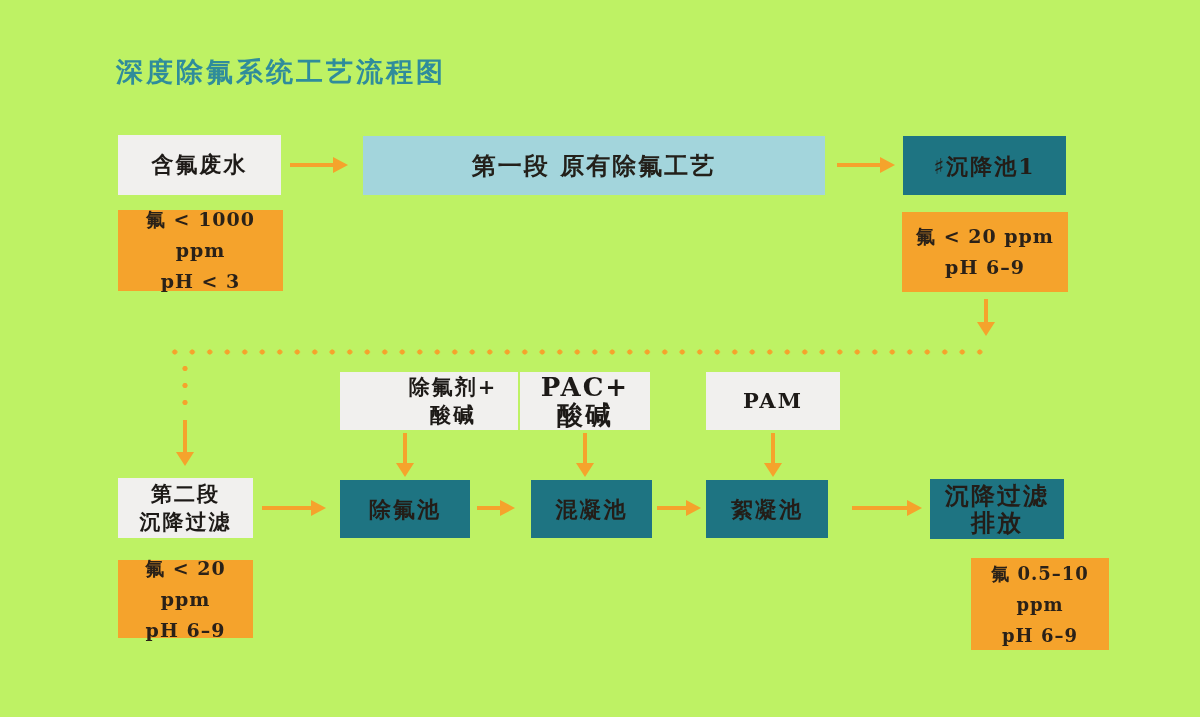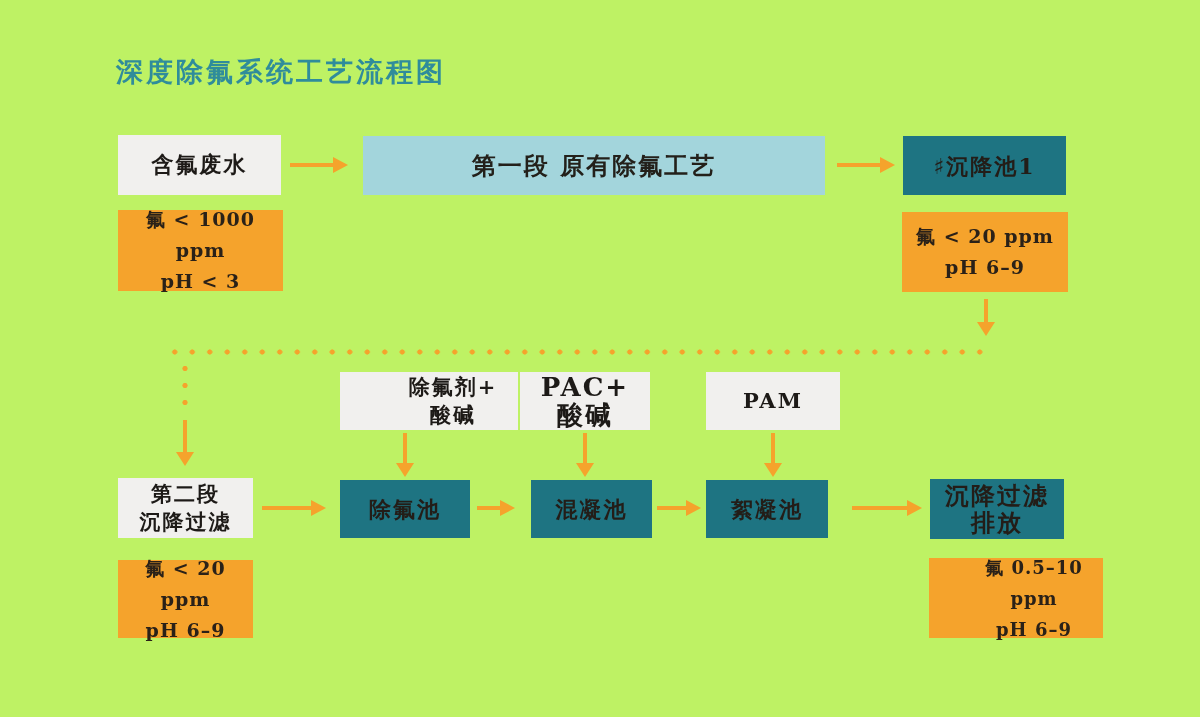--- a/index.html
+++ b/index.html
@@ -173,18 +173,18 @@
   <div class="box teal" style="left:930px;top:479px;width:134px;height:60px;font-size:24px;line-height:27px;letter-spacing:2px;">
     <span class="ln">沉降过滤</span>
     <span class="ln">排放</span>
   </div>
 
   <div class="box orange param-font" style="left:118px;top:560px;width:135px;height:78px;">
     <span class="ln">氟 &lt; 20 ppm</span>
     <span class="ln">pH 6–9</span>
   </div>
 
-  <div class="box orange param-font" style="left:929px;top:558px;width:138px;height:80px;font-size:18px;padding-left:36px;">
+  <div class="box orange param-font" style="left:971px;top:558px;width:138px;height:92px;font-size:18px;">
     <span class="ln">氟 0.5–10 ppm</span>
     <span class="ln">pH 6–9</span>
   </div>
 
 </div>
 
 </body></html>

